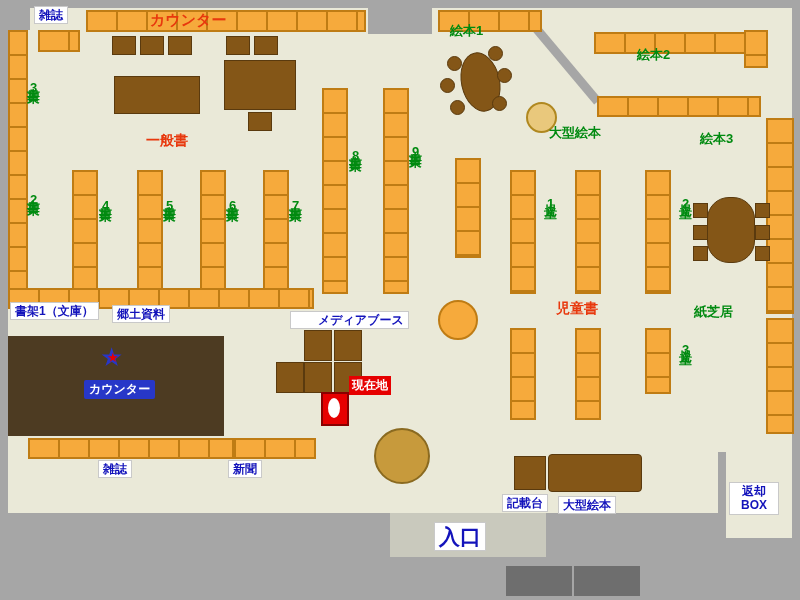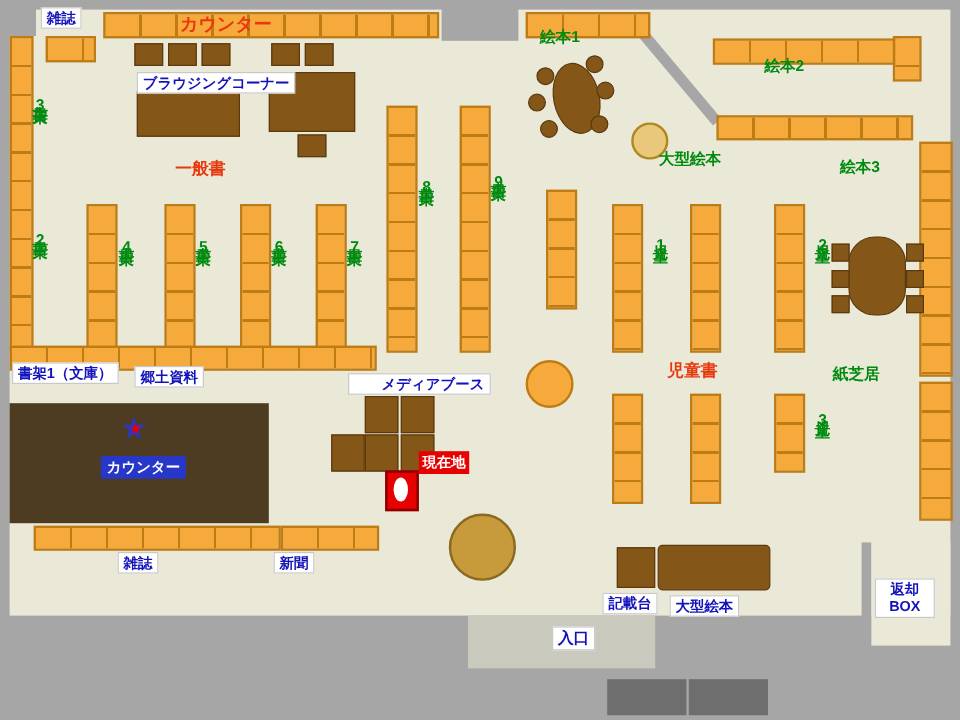--- a/index.html
+++ b/index.html
@@ -145,25 +145,24 @@
   <div class="glbl v" style="left:160px;top:196px;">書架5</div>
   <div class="glbl v" style="left:223px;top:196px;">書架6</div>
   <div class="glbl v" style="left:286px;top:196px;">書架7</div>
   <div class="glbl v" style="left:346px;top:146px;">書架8</div>
   <div class="glbl v" style="left:406px;top:142px;">書架9</div>
   <div class="glbl v" style="left:541px;top:194px;">児童1</div>
   <div class="glbl v" style="left:676px;top:194px;">児童2</div>
   <div class="glbl v" style="left:676px;top:340px;">児童3</div>
 
   <div class="lbl" style="left:34px;top:6px;">雑誌</div>
-  <div class="lbl" style="left:114px;top:60px;">ブラウジングコーナー</div>
   <div class="lbl" style="left:10px;top:302px;">書架1（文庫）</div>
   <div class="lbl" style="left:112px;top:305px;">郷土資料</div>
   <div class="lbl" style="left:290px;top:311px;padding-left:27px;">メディアブース</div>
   <div class="you" style="left:349px;top:376px;">現在地</div>
   <div class="lbl" style="left:98px;top:460px;">雑誌</div>
   <div class="lbl" style="left:228px;top:460px;">新聞</div>
   <div class="lbl" style="left:502px;top:494px;">記載台</div>
   <div class="lbl" style="left:558px;top:496px;">大型絵本</div>
   <div class="lbl" style="left:729px;top:482px;width:40px;white-space:normal;text-align:center;">返却BOX</div>
-  <div class="lbl" style="left:460px;top:522px;font-size:13px;">入口</div>
+  <div class="lbl" style="left:434px;top:522px;font-size:21px;">入口</div>
 
 </div>
 
 </body></html>

